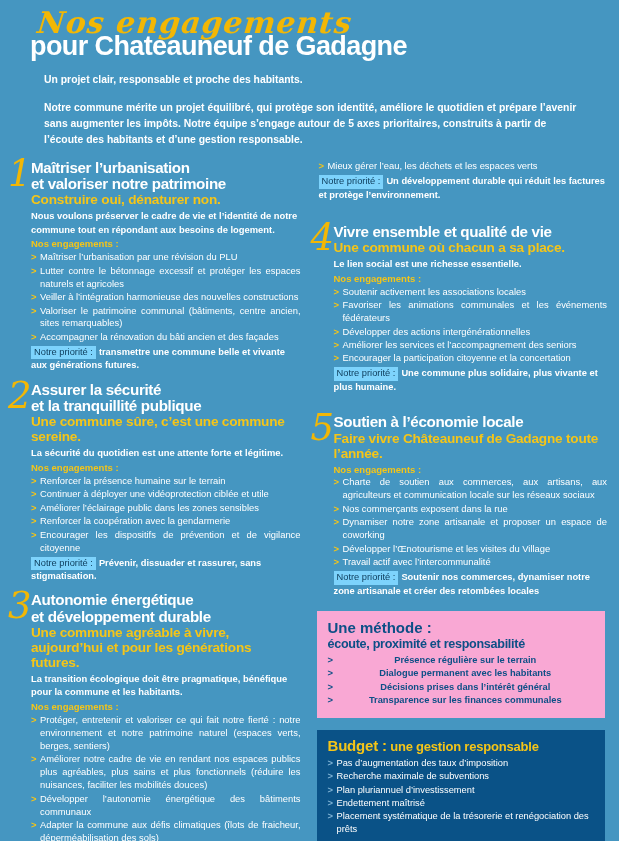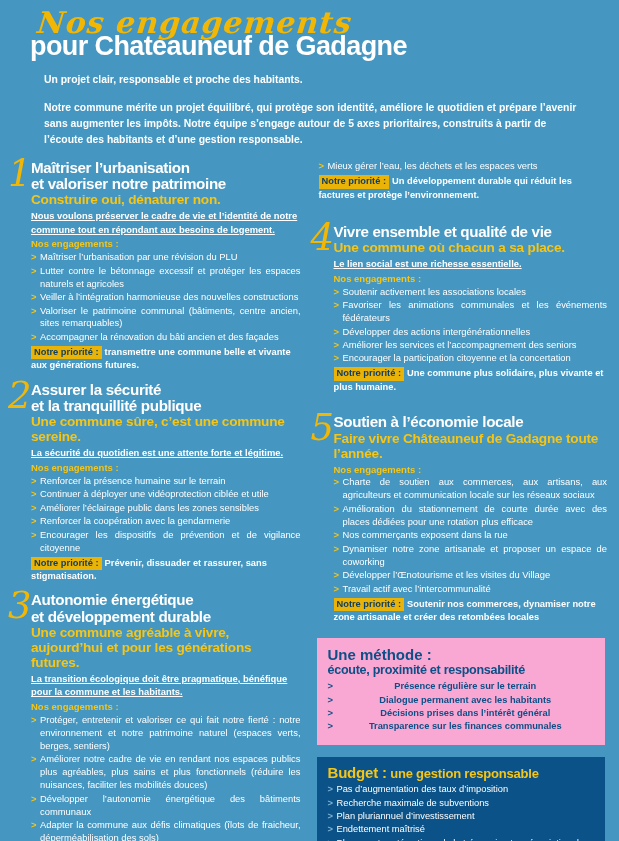--- a/index.html
+++ b/index.html
@@ -70,43 +70,43 @@
   .axis-title{
     font-size:15.2px;font-weight:bold;color:#ffffff;
     line-height:1.07;letter-spacing:-0.35px;margin:0;
   }
   .axis-sub{
     font-size:13.6px;font-weight:bold;color:#f5c518;
     line-height:1.1;letter-spacing:-0.2px;margin:1px 0 1px 0;
   }
   .axis-lede{
     font-size:9.4px;font-weight:bold;color:#ffffff;
-    line-height:1.45;margin:1px 0 0 0;text-decoration:underline;
+    line-height:1.45;margin:1px 0 0 0;
   }
   .eng-label{
     font-size:9.5px;font-weight:bold;color:#f5c518;
     margin:1px 0 0 0;line-height:1.4;
   }
   ul.bullets{list-style:none;margin:0;padding:0;}
   ul.bullets li{
     position:relative;padding-left:9px;
     font-size:9.4px;line-height:1.38;color:#ffffff;
     margin:0.5px 0;text-align:justify;
   }
   ul.bullets li::before{
     content:">";position:absolute;left:0;top:0;
     color:#f5c518;font-weight:bold;font-size:9.4px;
   }
   .prio{
     margin-top:2px;font-size:9.3px;font-weight:bold;
     line-height:1.45;color:#ffffff;
   }
   .prio .tag{
-    background:#eab308;color:#10405f;
-    font-weight:bold;padding:0 3px;margin-right:3px;
+    background:#7dd3fc;color:#10405f;
+    font-weight:normal;padding:0 3px;margin-right:3px;
     display:inline-block;
   }
 
   
   .method-box{
     background:#f9a8d4;color:#0d4f86;
     padding:9px 11px 11px 11px;
     margin:13px 2px 12px 2px;
   }
   .method-title{
@@ -247,21 +247,20 @@
       </div>
 
       <div class="axis" style="margin-top:20px;">
         <div class="axis-num">5</div>
         <div class="axis-body">
           <div class="axis-title">Soutien à l’économie locale</div>
           <div class="axis-sub">Faire vivre Châteauneuf de Gadagne toute l’année.</div>
           <div class="eng-label">Nos engagements :</div>
           <ul class="bullets">
               <li>Charte de soutien aux commerces, aux artisans, aux agriculteurs et communication locale sur les réseaux sociaux</li>
-              <li>Amélioration du stationnement de courte durée avec des places dédiées pour une rotation plus efficace</li>
               <li>Nos commerçants exposent dans la rue</li>
               <li>Dynamiser notre zone artisanale et proposer un espace de coworking</li>
               <li>Développer l’Œnotourisme et les visites du Village</li>
               <li>Travail actif avec l’intercommunalité</li>
             </ul>
           <div class="prio">
             <span class="tag">Notre priorité :</span><span>Soutenir nos commerces, dynamiser notre zone artisanale et créer des retombées locales</span>
           </div>
         </div>
       </div>

